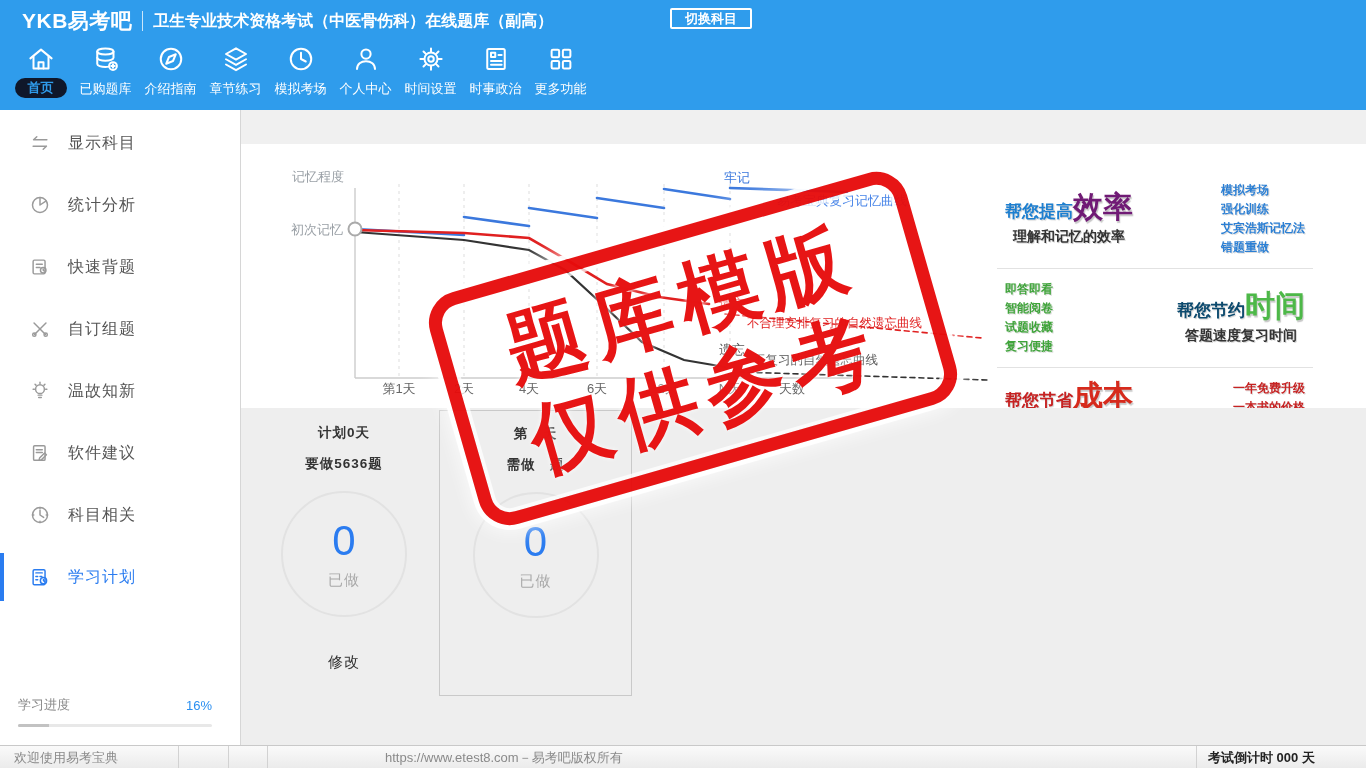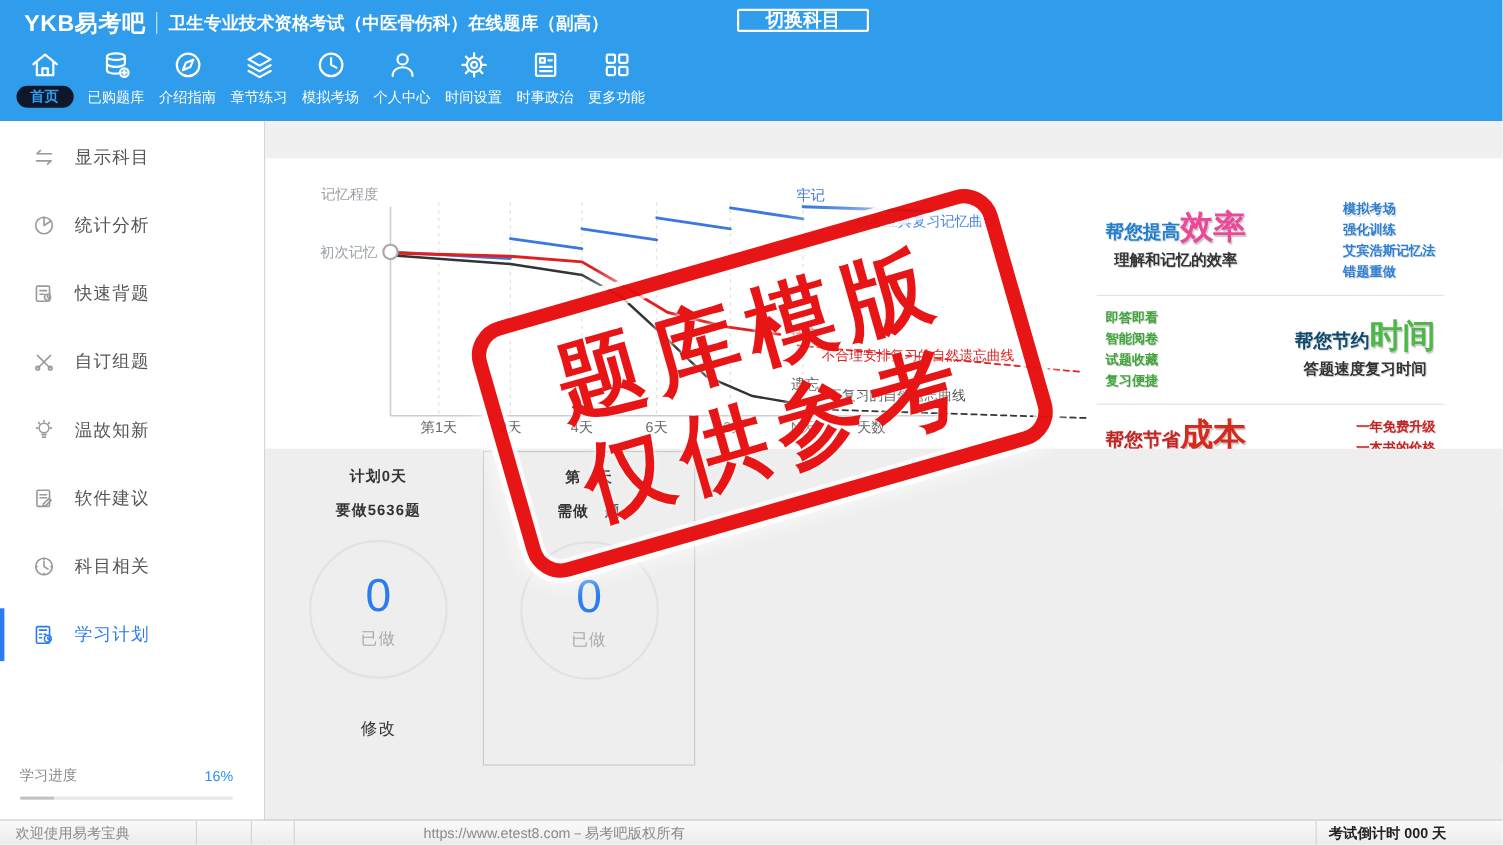--- a/index.html
+++ b/index.html
@@ -4,22 +4,22 @@
 <style>
   html,body{margin:0;padding:0;}
   body{width:1366px;height:768px;position:relative;overflow:hidden;background:#fff;
        font-family:"Liberation Sans","DejaVu Sans",sans-serif;}
   
   .header{position:absolute;left:0;top:0;width:1366px;height:110px;background:#2f9cec;z-index:5;}
   .brand{position:absolute;left:22px;top:7px;display:flex;align-items:center;color:#fff;}
   .brand-logo{font-size:21px;font-weight:bold;letter-spacing:.5px;}
   .brand-divider{width:1px;height:20px;background:rgba(255,255,255,.75);margin:0 10px;}
   .brand-title{font-size:16px;font-weight:bold;}
-  .switch-btn{position:absolute;left:670px;top:8px;height:21px;padding:0 24px;border:2px solid #fff;
-      border-radius:2px;background:transparent;color:#fff;font-size:17px;font-weight:bold;line-height:18px;cursor:pointer;}
+  .switch-btn{position:absolute;left:670px;top:8px;height:21px;padding:0 13px;border:2px solid #fff;
+      border-radius:2px;background:transparent;color:#fff;font-size:13px;font-weight:bold;line-height:18px;cursor:pointer;}
   .nav{position:absolute;left:8px;top:44px;display:flex;}
   .nav-item{width:65px;display:flex;flex-direction:column;align-items:center;color:#fff;cursor:pointer;}
   .nav-icon{width:30px;height:30px;}
   .nav-icon svg{width:30px;height:30px;}
   .nav-label{font-size:13px;margin-top:6px;white-space:nowrap;}
   .nav-item.active .nav-label{background:#0f172a;color:#2f9cec;font-weight:bold;border-radius:10px;padding:1px 13px;margin-top:4px;}
   
   .sidebar{position:absolute;left:0;top:110px;width:241px;height:756px;background:#fff;
       border-right:1px solid #d6d6d6;box-sizing:border-box;z-index:4;}
   .side-list{padding-top:2px;}
@@ -279,21 +279,21 @@
           <text x="217" y="247" fill="#666666" font-size="13" text-anchor="middle">2天</text>
           <text x="282" y="247" fill="#666666" font-size="13" text-anchor="middle">4天</text>
           <text x="350" y="247" fill="#666666" font-size="13" text-anchor="middle">6天</text>
           <text x="417" y="247" fill="#666666" font-size="13" text-anchor="middle">12天</text>
           <text x="483" y="247" fill="#666666" font-size="13" text-anchor="middle">N天</text>
           <text x="545" y="247" fill="#666666" font-size="13" text-anchor="middle">天数</text>
         </svg></div>
     <div class="promo" id="promo">
         <div class="promo-sec">
           <div>
-            <div class="hl-line"><span class="hl-prefix" style="color:#1d7fd0">帮您提高</span><span class="hl-big" style="color:#ec4899">效率</span></div>
+            <div class="hl-line"><span class="hl-prefix" style="color:#1d7fd0">帮您提高</span><span class="hl-big" style="color:#701a75">效率</span></div>
             <div class="hl-sub">理解和记忆的效率</div>
           </div>
           <div class="promo-list" style="color: rgb(43, 127, 212);">
             <div>模拟考场</div>
             <div>强化训练</div>
             <div>艾宾浩斯记忆法</div>
             <div>错题重做</div>
           </div>
         </div>
         <div class="promo-sec">

